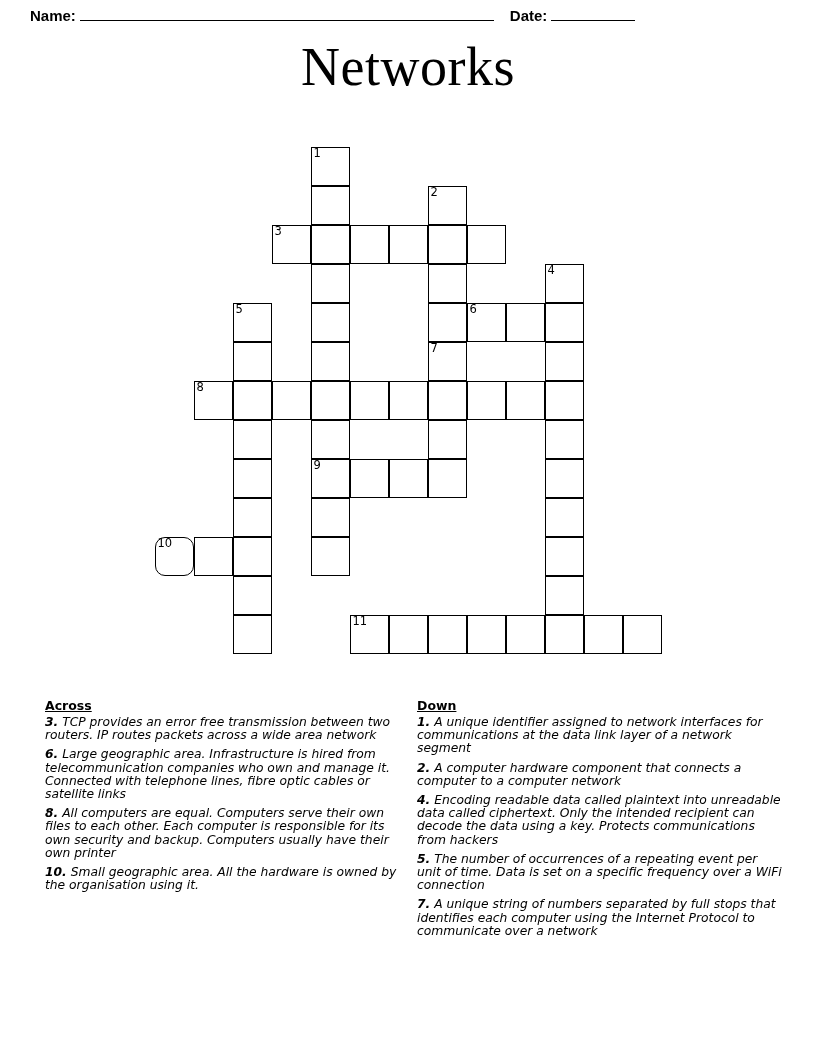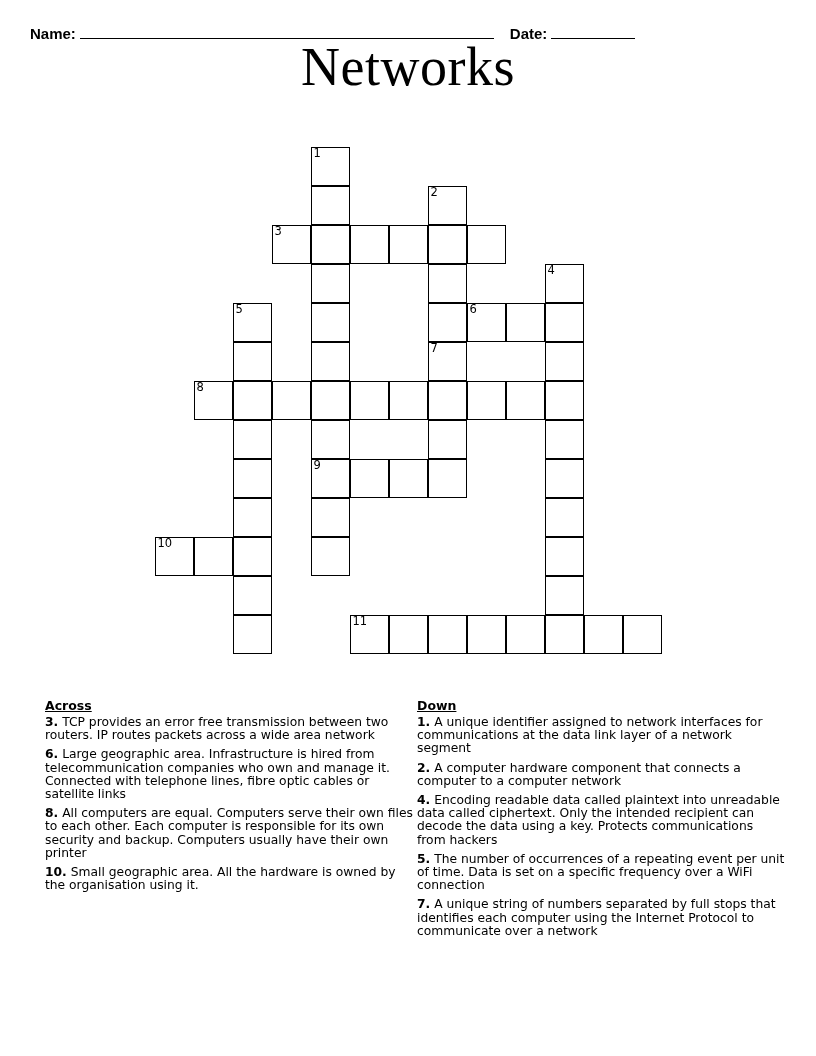--- a/index.html
+++ b/index.html
@@ -14,21 +14,21 @@
     position: relative;
     font-family: "DejaVu Sans", sans-serif;
     color: #000000;
     overflow: hidden;
   }
 
   
   .header-row {
     position: absolute;
     left: 0;
-    top: 18px;
+    top: 0;
     width: 816px;
     height: 30px;
     display: flex;
     align-items: center;
     padding-top: 0;
     box-sizing: border-box;
   }
   .name-block {
     display: flex;
     align-items: baseline;
@@ -116,20 +116,21 @@
     font-weight: bold;
     text-decoration: underline;
     margin-bottom: 3px;
     line-height: 15px;
   }
   .clue-item {
     font-size: 12.3px;
     line-height: 13.2px;
     margin-bottom: 6px;
     text-align: left;
+    font-style: italic;
   }
   .clue-item .cnum {
     font-weight: bold;
   }
 </style>
 </head>
 <body>
 
 <div class="header-row">
   <div class="name-block">
@@ -208,21 +209,21 @@
     <div class="cell" style="left: 194px; top: 381px;">
       <span class="cell-num">8</span>
     </div>
     <div class="cell" style="left: 272px; top: 381px;"></div>
     <div class="cell" style="left: 350px; top: 381px;"></div>
     <div class="cell" style="left: 389px; top: 381px;"></div>
     <div class="cell" style="left: 467px; top: 381px;"></div>
     <div class="cell" style="left: 506px; top: 381px;"></div>
     <div class="cell" style="left: 350px; top: 459px;"></div>
     <div class="cell" style="left: 389px; top: 459px;"></div>
-    <div class="cell" style="left: 155px; top: 537px;">
+    <div class="cell" style="left: 155px; top: 537px; border-radius: 10px;">
       <span class="cell-num">10</span>
     </div>
     <div class="cell" style="left: 194px; top: 537px;"></div>
     <div class="cell" style="left: 350px; top: 615px;">
       <span class="cell-num">11</span>
     </div>
     <div class="cell" style="left: 389px; top: 615px;"></div>
     <div class="cell" style="left: 428px; top: 615px;"></div>
     <div class="cell" style="left: 467px; top: 615px;"></div>
     <div class="cell" style="left: 506px; top: 615px;"></div>

